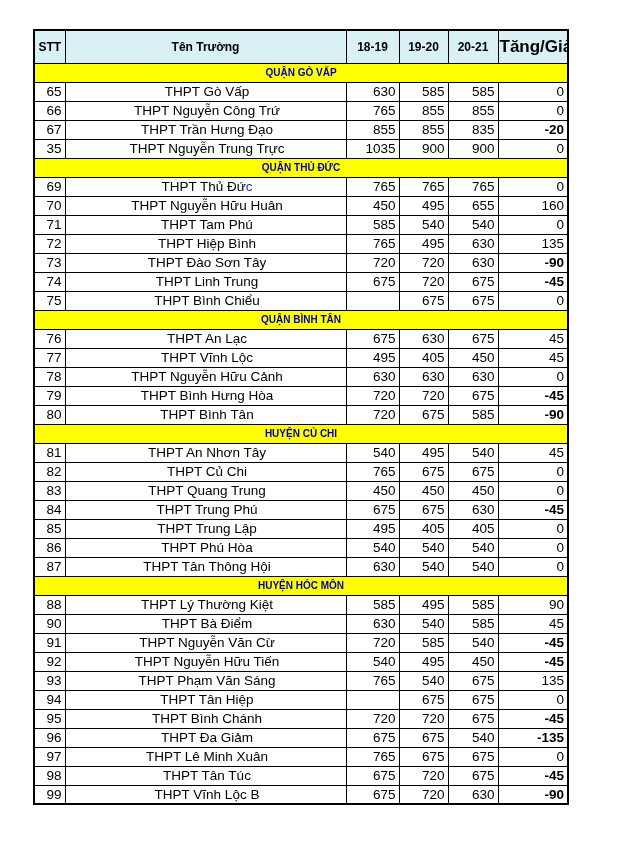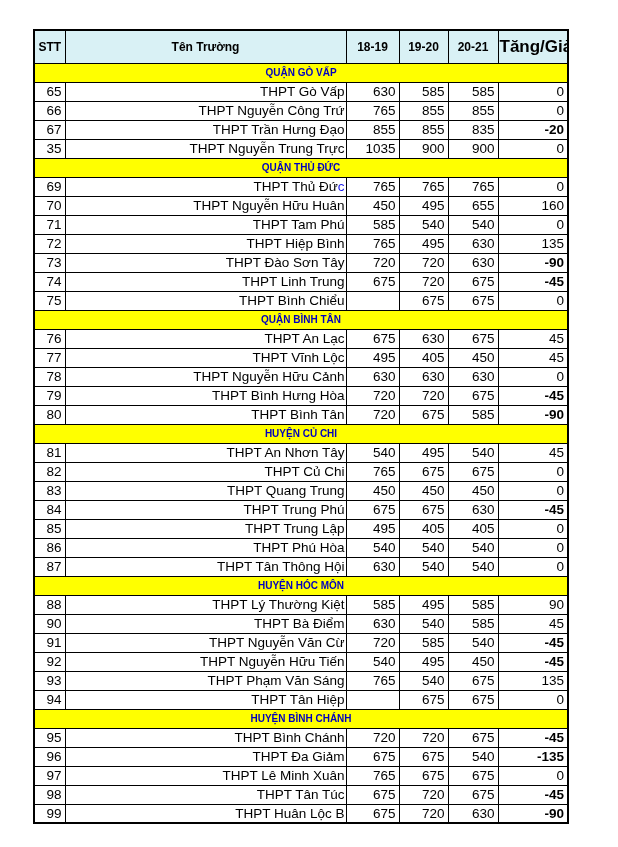--- a/index.html
+++ b/index.html
@@ -49,21 +49,21 @@
     height: 19px;
     vertical-align: middle;
   }
   tbody tr.data-row td {
     height: 19px;
     font-size: 13.5px;
     color: #000000;
     vertical-align: middle;
   }
   td.num  { text-align: right; padding-right: 3px; }
-  td.name { text-align: right;  padding-left: 4px; }
+  td.name { text-align: center;  padding-left: 4px; }
   td.delta-pos { color: #2e86c4; font-weight: normal; }
   td.delta-neg { color: #ff0000; font-weight: bold; }
   .blue-char { color: #1a1aee; }
 </style>
 </head>
 <body>
 
 <table class="scores">
   <colgroup>
     <col class="c-stt">
@@ -324,23 +324,20 @@
         <td class="num delta-pos">135</td>
       </tr>
       <tr class="data-row">
         <td class="num">94</td>
         <td class="name">THPT Tân Hiệp</td>
         <td class="num"></td>
         <td class="num">675</td>
         <td class="num">675</td>
         <td class="num">0</td>
       </tr>
-      <tr class="section-row">
-        <td colspan="6">HUYỆN BÌNH CHÁNH</td>
-      </tr>
       <tr class="data-row">
         <td class="num">95</td>
         <td class="name">THPT Bình Chánh</td>
         <td class="num">720</td>
         <td class="num">720</td>
         <td class="num">675</td>
         <td class="num delta-neg">-45</td>
       </tr>
       <tr class="data-row">
         <td class="num">96</td>
@@ -361,20 +358,20 @@
       <tr class="data-row">
         <td class="num">98</td>
         <td class="name">THPT Tân Túc</td>
         <td class="num">675</td>
         <td class="num">720</td>
         <td class="num">675</td>
         <td class="num delta-neg">-45</td>
       </tr>
       <tr class="data-row">
         <td class="num">99</td>
-        <td class="name">THPT Huân Lộc B</td>
+        <td class="name">THPT Vĩnh Lộc B</td>
         <td class="num">675</td>
         <td class="num">720</td>
         <td class="num">630</td>
         <td class="num delta-neg">-90</td>
       </tr>
     </tbody>
 </table>
 
 </body></html>

